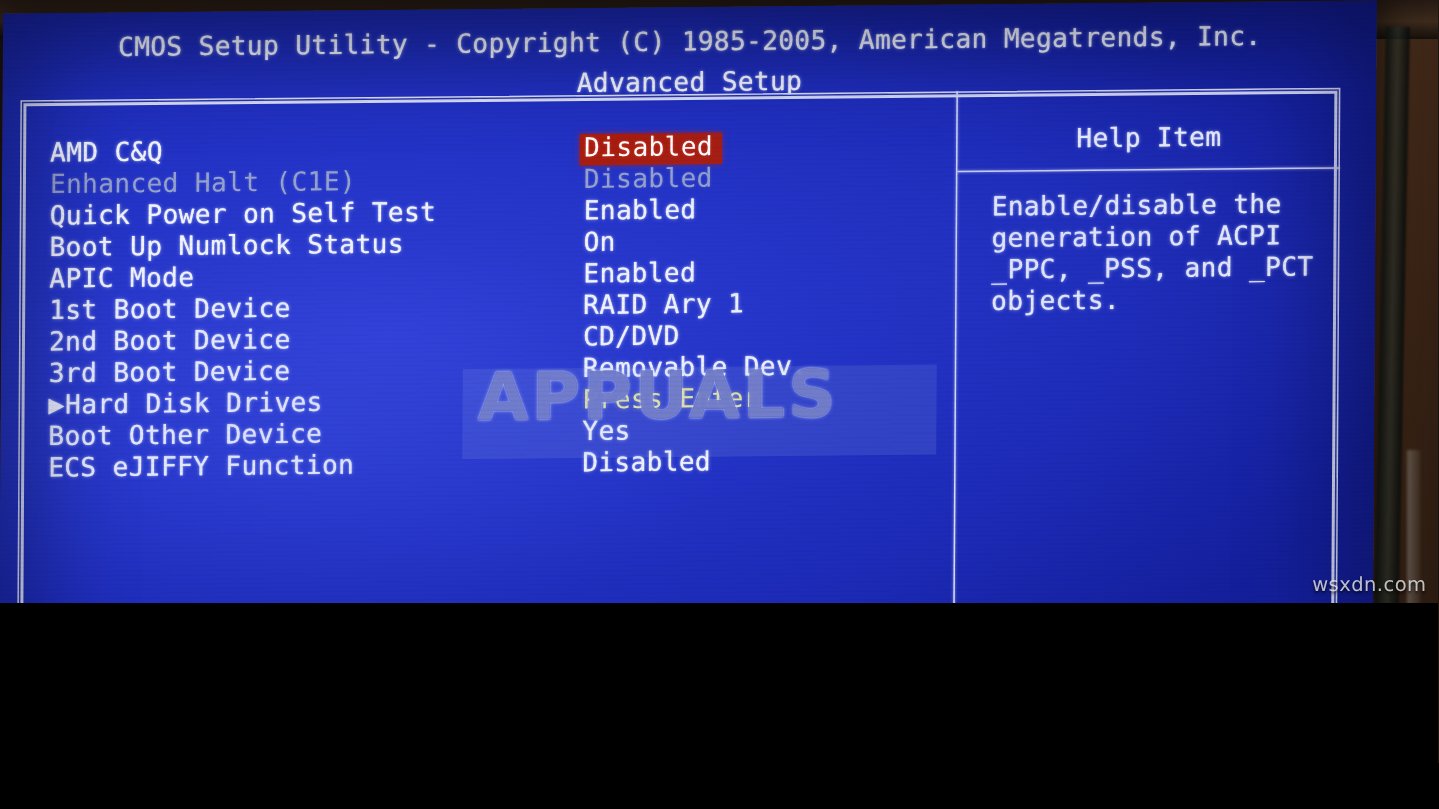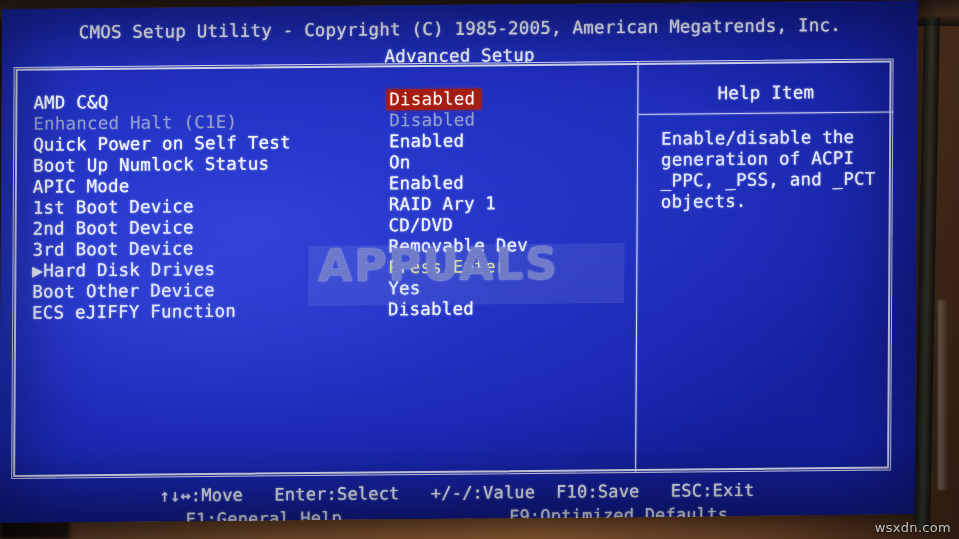--- a/index.html
+++ b/index.html
@@ -3,21 +3,21 @@
 <meta charset="utf-8">
 <style>
   html, body {
     margin: 0;
     padding: 0;
     background: #000;
   }
   #photo {
     position: relative;
     width: 959px;
-    height: 539px;
+    height: 402px;
     overflow: hidden;
     background: #3a2a1d;
     font-family: "DejaVu Sans Mono", "Liberation Mono", monospace;
   }
   
   .surround {
     position: absolute;
     inset: 0;
     background:
       linear-gradient(100deg, #20150d 0%, #4a3120 14%, #6b4526 38%, #7a4f2b 60%, #5d3a22 82%, #2a1a10 100%);

